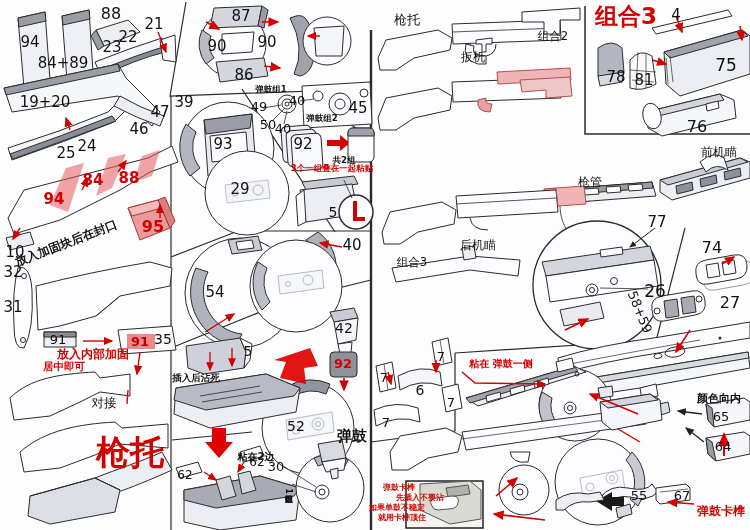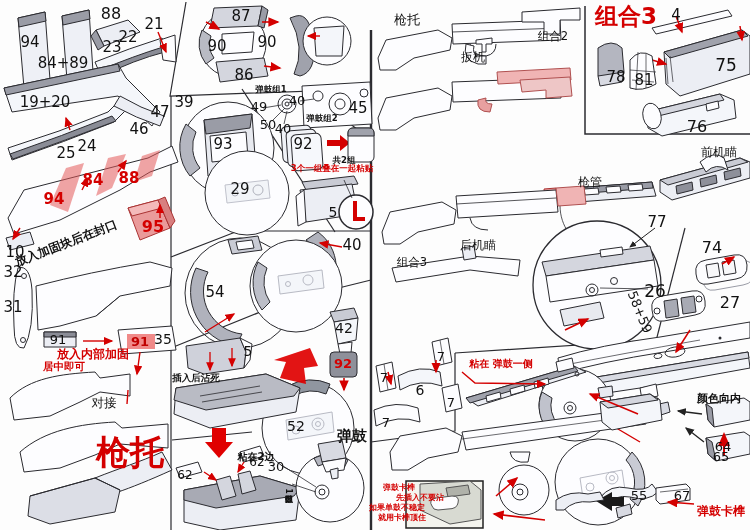--- a/index.html
+++ b/index.html
@@ -468,21 +468,21 @@
       <div class="lb" style="left: 640px; top: 312px; font-size: 13px; transform: translate(-50%, -50%) rotate(68deg);">58+59</div>
       <div class="lb" style="left: 712px; top: 248px; font-size: 16px; transform: translate(-50%, -50%);">74</div>
       <div class="lb" style="left: 730px; top: 303px; font-size: 16px; transform: translate(-50%, -50%);">27</div>
       <div class="lb" style="left: 441px; top: 356px; font-size: 13px; transform: translate(-50%, -50%);">7</div>
       <div class="lb" style="left: 384px; top: 377px; font-size: 13px; transform: translate(-50%, -50%);">7</div>
       <div class="lb" style="left: 420px; top: 390px; font-size: 14px; transform: translate(-50%, -50%);">6</div>
       <div class="lb" style="left: 451px; top: 402px; font-size: 13px; transform: translate(-50%, -50%);">7</div>
       <div class="lb" style="left: 386px; top: 422px; font-size: 13px; transform: translate(-50%, -50%);">7</div>
       <div class="lb" style="left: 487px; top: 364px; font-size: 10px; color: rgb(212, 0, 0); font-weight: 700; transform: translate(-50%, -50%); padding-left: 28px;">粘在 弹鼓一侧</div>
       <div class="lb" style="left: 719px; top: 398px; font-size: 11px; font-weight: 700; transform: translate(-50%, -50%);">颜色向内</div>
-      <div class="lb" style="left: 721px; top: 416px; font-size: 13px; transform: translate(-50%, -50%); margin-top: 40px;">65</div>
+      <div class="lb" style="left: 721px; top: 416px; font-size: 13px; transform: translate(-50%, -50%);">65</div>
       <div class="lb" style="left: 723px; top: 446px; font-size: 13px; transform: translate(-50%, -50%);">64</div>
       <div class="lb" style="left: 639px; top: 495px; font-size: 13px; transform: translate(-50%, -50%);">55</div>
       <div class="lb" style="left: 682px; top: 495px; font-size: 13px; transform: translate(-50%, -50%);">67</div>
       <div class="lb" style="left: 721px; top: 511px; font-size: 12px; color: rgb(212, 0, 0); font-weight: 700; transform: translate(-50%, -50%);">弹鼓卡榫</div>
       <div class="lb" style="left: 399px; top: 488px; font-size: 8px; color: rgb(212, 0, 0); font-weight: 700; transform: translate(-50%, -50%);">弹鼓卡榫</div>
       <div class="lb" style="left: 396px; top: 498px; font-size: 8px; color: rgb(212, 0, 0); font-weight: 700; transform: translate(-50%, -50%); padding-left: 48px;">先插入不要沾</div>
       <div class="lb" style="left: 397px; top: 508px; font-size: 8px; color: rgb(212, 0, 0); font-weight: 700; transform: translate(-50%, -50%);">如果单鼓不稳定</div>
       <div class="lb" style="left: 396px; top: 518px; font-size: 8px; color: rgb(212, 0, 0); font-weight: 700; transform: translate(-50%, -50%); padding-left: 12px;">就用卡榫顶住</div>
     </div>
 </div>

